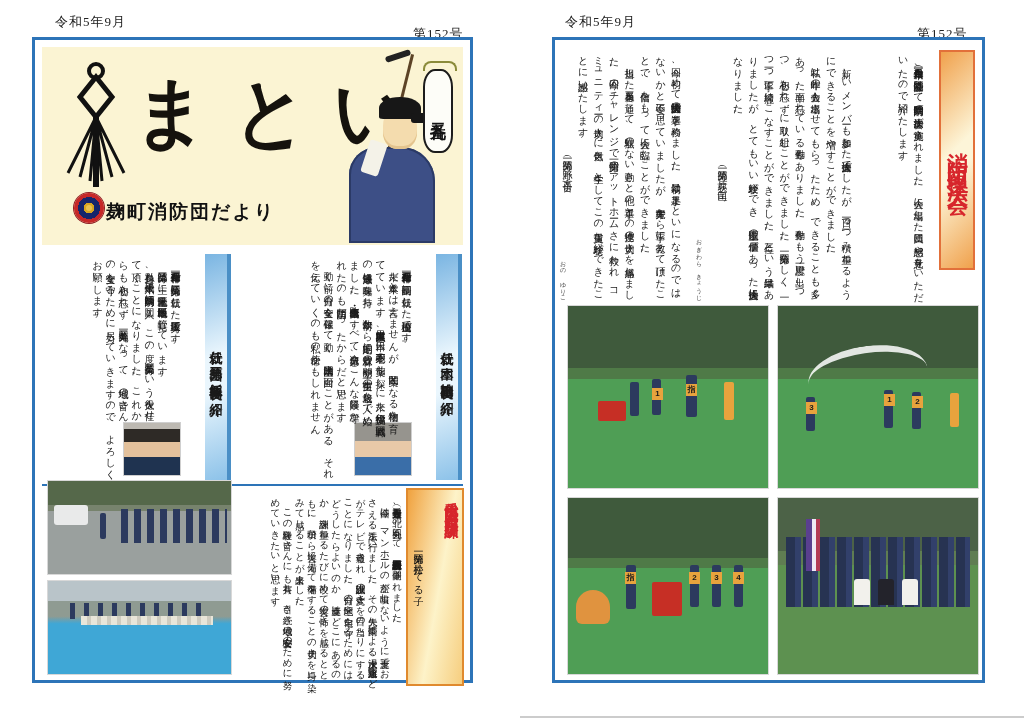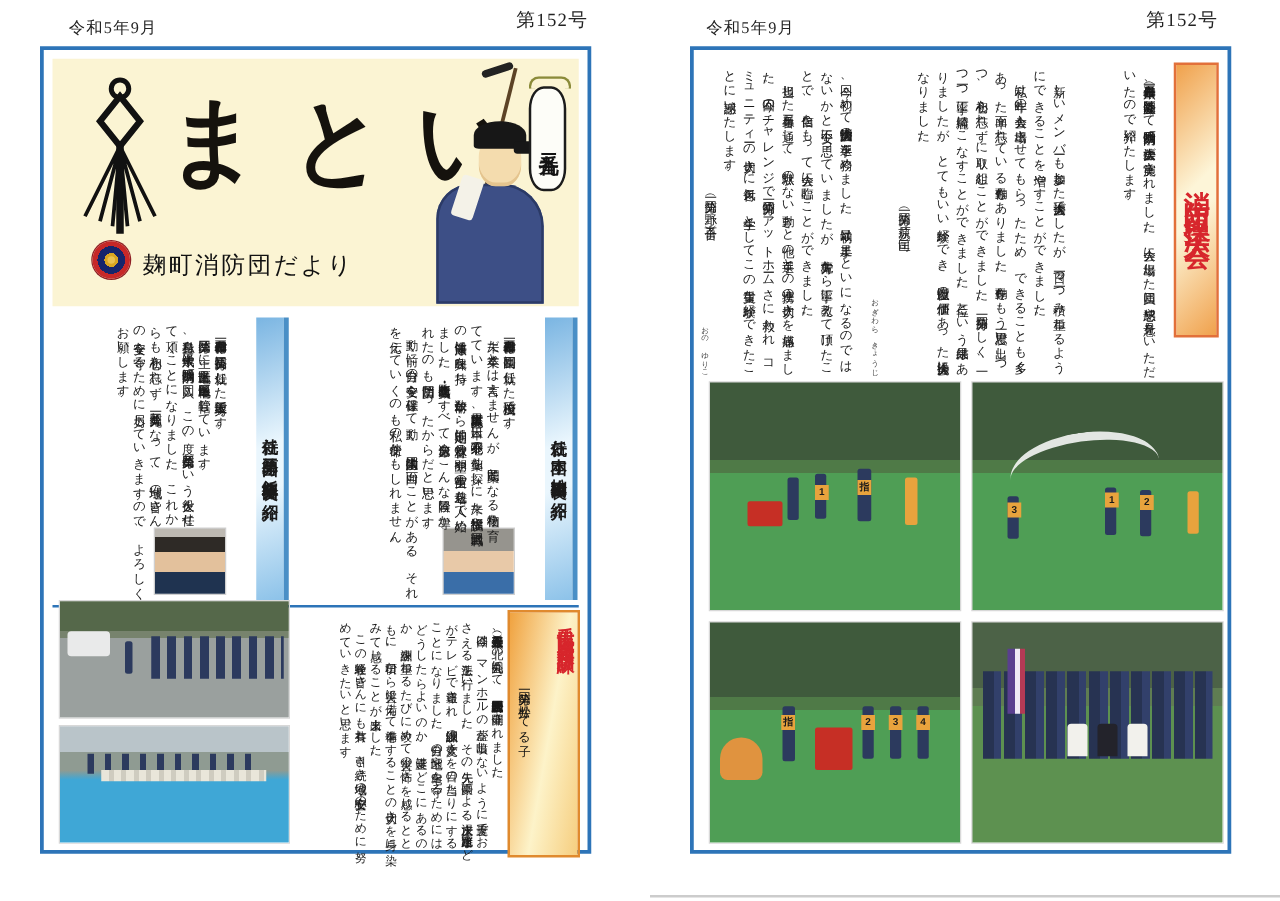--- a/index.html
+++ b/index.html
@@ -1,30 +1,30 @@
 <!DOCTYPE html>
 <html><head>
 <meta charset="utf-8">
 <style>
   * { margin:0; padding:0; box-sizing:border-box; }
   html,body { width:1024px; height:721px; background:#ffffff; overflow:hidden;
     font-family:"Liberation Serif","DejaVu Serif",serif; color:#1a1a1a; }
 
   .page-date { position:absolute; top:13px; font-size:13px; letter-spacing:1px; color:#222; }
-  .page-issue { position:absolute; top:7px; font-size:15px; letter-spacing:1px; color:#222; }
+  .page-issue { position:absolute; top:25px; font-size:13px; letter-spacing:1px; color:#222; }
 
   .page { position:absolute; top:37px; height:646px; border:3px solid #2d74b8; background:#fff; }
   #left-page  { left:32px;  width:441px; }
   #right-page { left:552px; width:433px; }
 
   
   .banner { position:absolute; left:7px; right:7px; top:7px; height:198px; background:#fbf4d3; overflow:hidden; }
   .banner-title { position:absolute; left:92px; top:18px; font-size:72px; font-weight:bold;
     letter-spacing:26px; color:#15120d; transform:scaleY(1.08); }
-  .banner-sub { position:absolute; left:72px; top:152px; font-size:19px; font-weight:normal; letter-spacing:2px; color:#111; }
+  .banner-sub { position:absolute; left:64px; top:152px; font-size:19px; font-weight:bold; letter-spacing:2px; color:#111; }
   .emblem { position:absolute; left:32px; top:146px; width:30px; height:30px; border-radius:50%;
     background:radial-gradient(circle at 50% 50%, #d9a520 0 26%, #16256b 26% 52%, #c62828 52% 100%);
     box-shadow:0 0 0 1px #8e1f24; }
   .emblem::after { content:""; position:absolute; left:12px; top:12px; width:6px; height:6px;
     border-radius:50%; background:#e9c14f; }
   
   .fireman { position:absolute; right:4px; top:8px; width:120px; height:188px; }
   .f-coat { position:absolute; left:10px; top:92px; width:86px; height:96px; background:#3d4f86;
     border-radius:28px 34px 0 0; box-shadow:inset 0 0 0 2px #2b3a66; }
   .f-collar { position:absolute; left:26px; top:86px; width:18px; height:34px; background:#f4f2e8;

